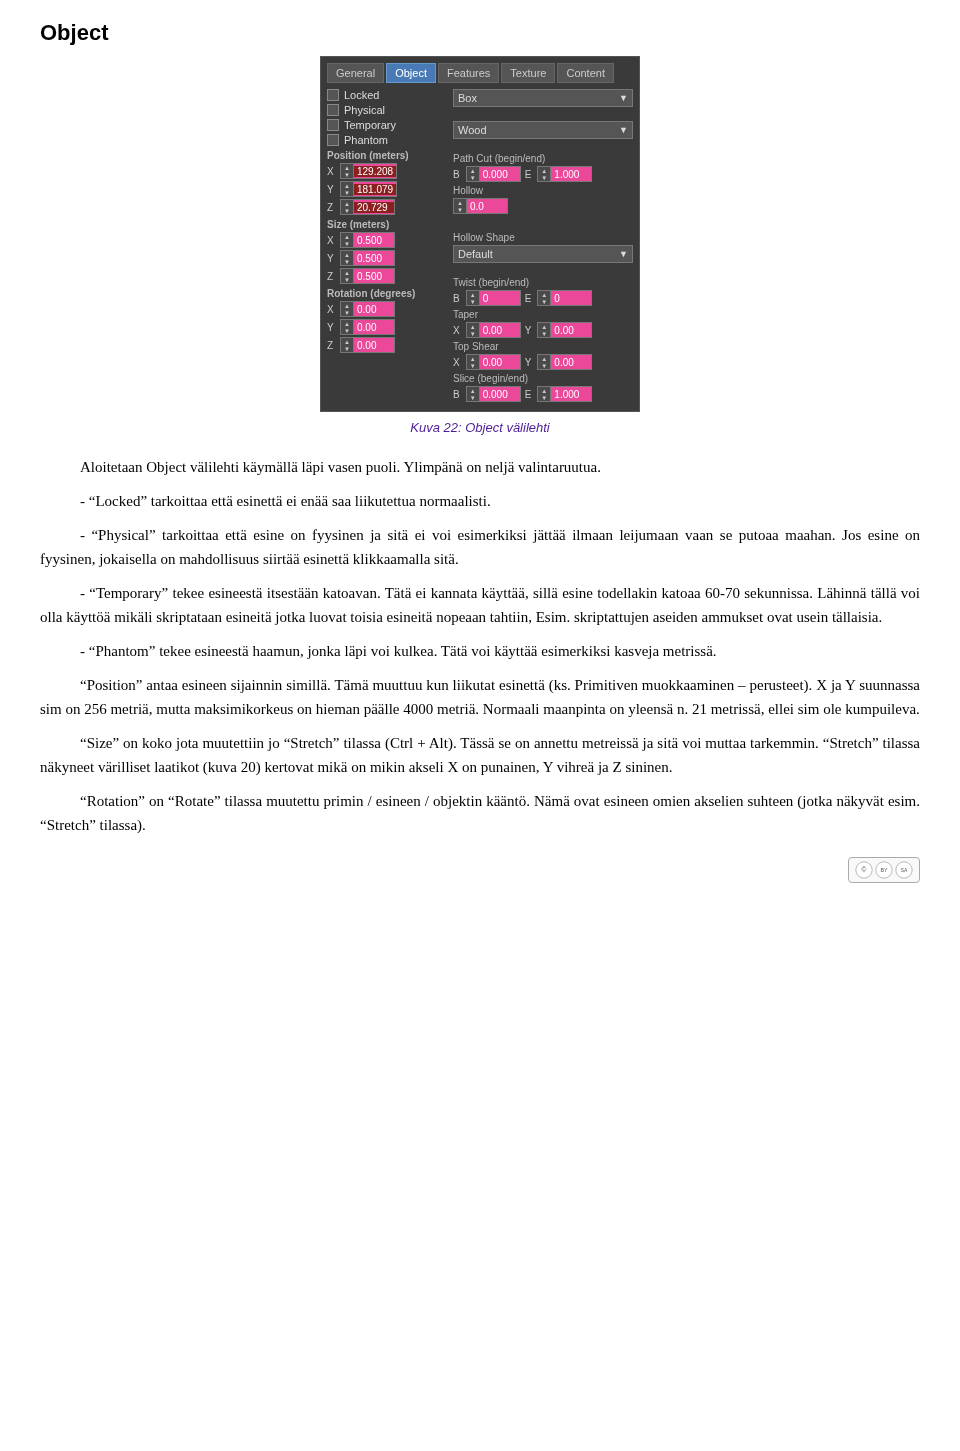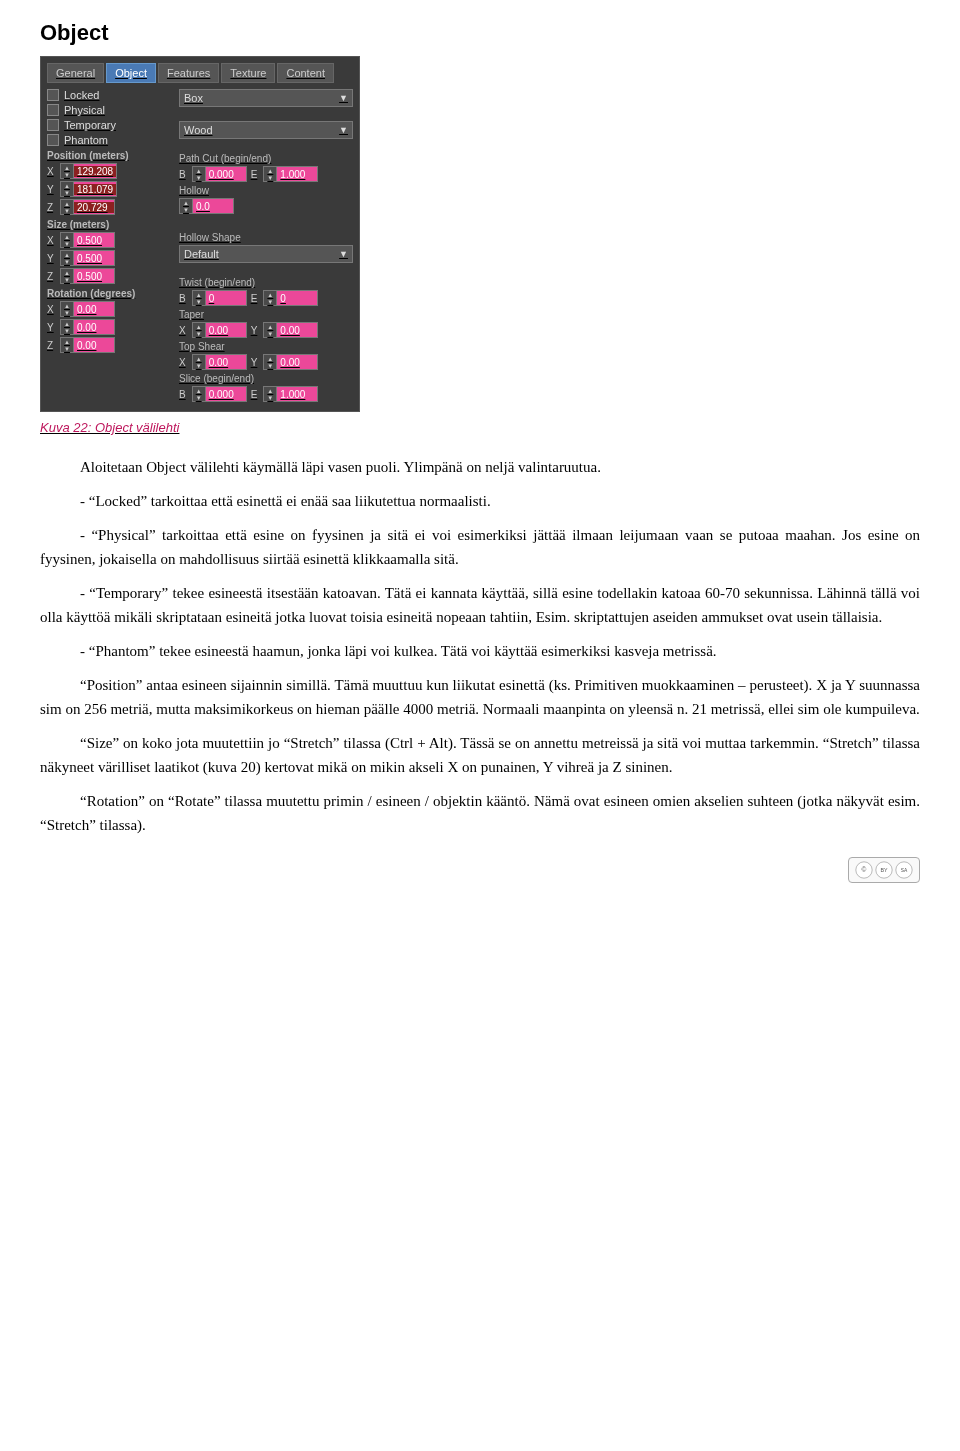--- a/index.html
+++ b/index.html
@@ -16,23 +16,22 @@
     h1.page-title {
       font-size: 22px;
       font-weight: bold;
       margin-bottom: 10px;
       font-family: Arial, sans-serif;
     }
 
     .figure-container {
       display: flex;
       flex-direction: column;
-      align-items: flex-start;
+      align-items: center;
       margin: 10px auto 20px auto;
-      text-decoration: underline;
     }
 
     .ui-panel {
       background: #3a3a3a;
       border: 1px solid #555;
       width: 320px;
       padding: 6px;
       font-family: Arial, sans-serif;
       font-size: 11px;
       color: #ddd;
@@ -158,21 +157,21 @@
     .be-label {
       font-size: 10px;
       color: #ccc;
       margin-right: 2px;
     }
 
     .figure-caption {
       font-style: italic;
       font-size: 13px;
       margin-top: 8px;
-      color: #be185d;
+      color: #4c1d95;
       font-family: Arial, sans-serif;
     }
 
     .content-text {
       line-height: 1.6;
       margin-bottom: 10px;
       text-align: justify;
     }
 
     .content-text p {
@@ -201,21 +200,21 @@
   <div class="ui-panel">
 
     <div class="tabs-row">
       <div class="tab">General</div>
       <div class="tab active">Object</div>
       <div class="tab">Features</div>
       <div class="tab">Texture</div>
       <div class="tab">Content</div>
     </div>
 
-    <div style="display:flex; gap:12px;">
+    <div style="display:flex; gap:6px;">
 
       <div style="width:120px;">
 
         <div class="checkbox-row">
           <div class="checkbox-box"></div>
           <span>Locked</span>
         </div>
         <div class="checkbox-row">
           <div class="checkbox-box"></div>
           <span>Physical</span>

